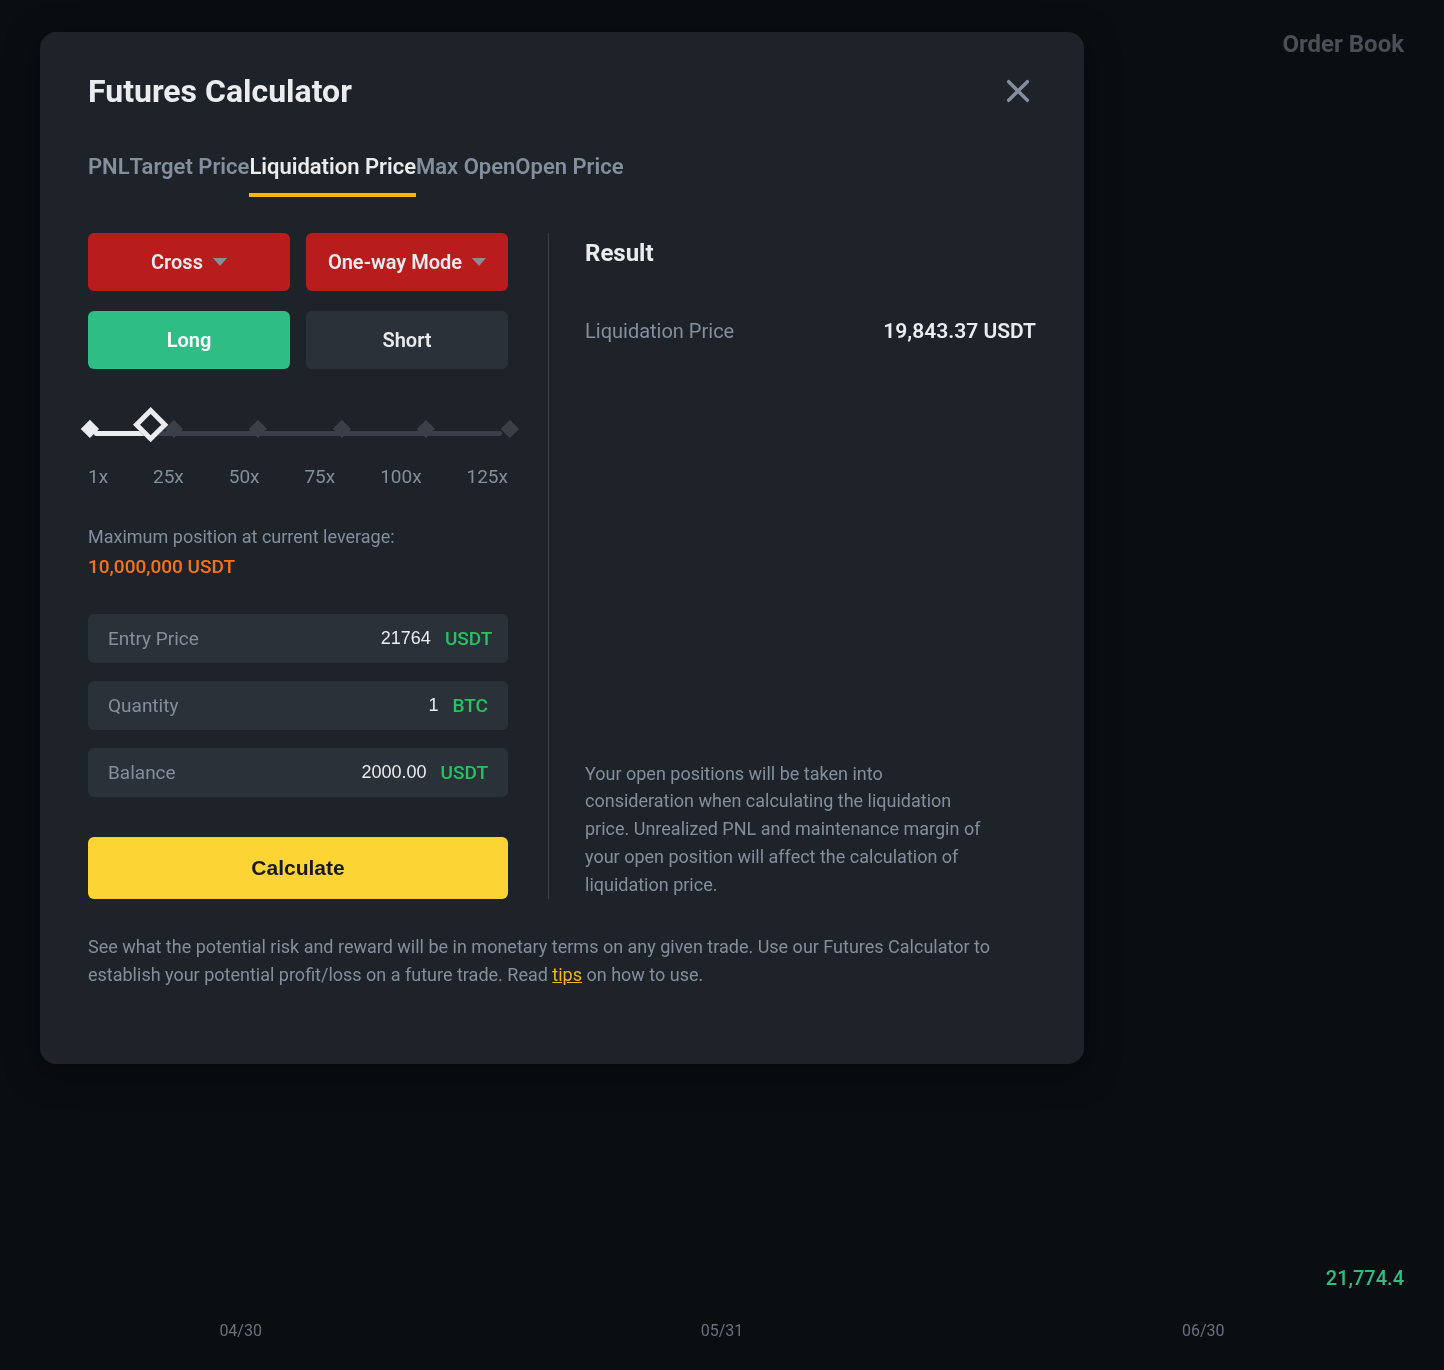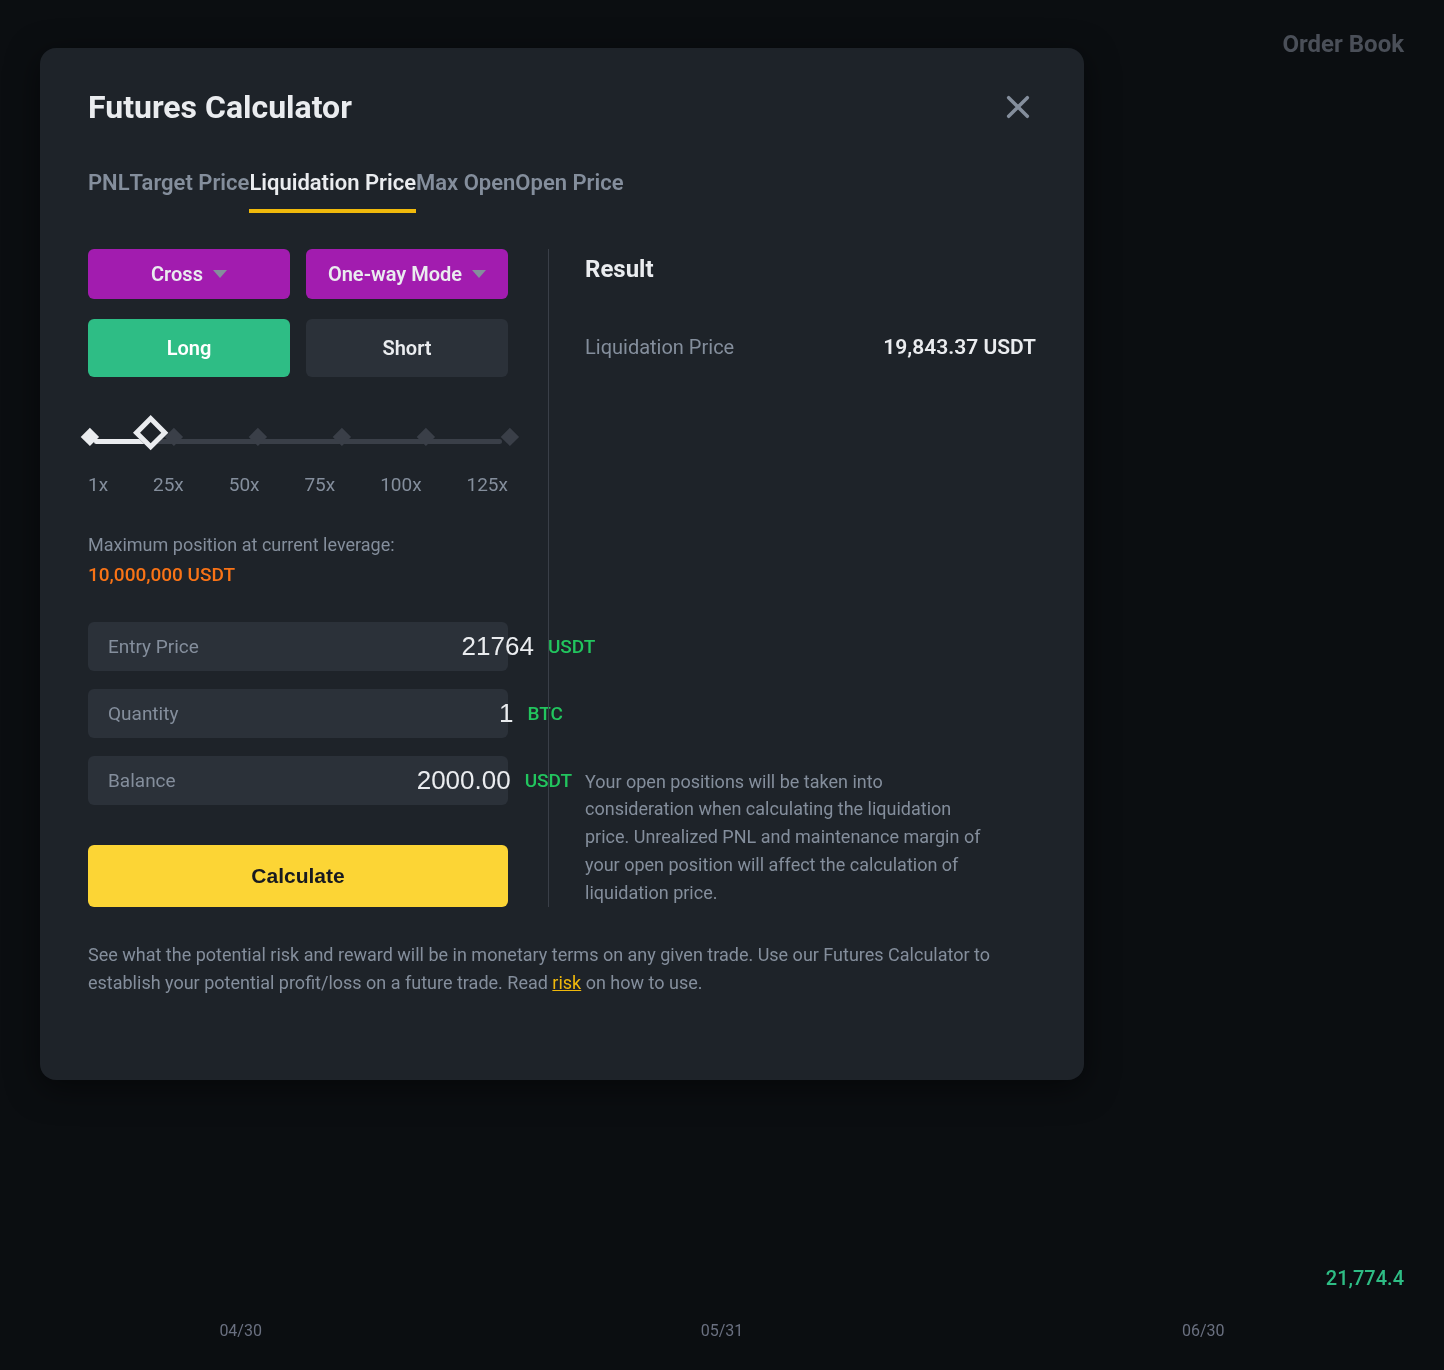--- a/index.html
+++ b/index.html
@@ -3,59 +3,59 @@
 <meta charset="utf-8">
 <style>
   * { box-sizing: border-box; margin: 0; padding: 0; }
   html, body { width: 1444px; height: 1370px; background: #0b0e11; font-family: -apple-system, BlinkMacSystemFont, "Segoe UI", Roboto, Arial, sans-serif; color: #eaecef; overflow: hidden; }
   .backdrop { position: absolute; inset: 0; background: #0b0e11; }
   .bg-text-right { position: absolute; top: 30px; right: 40px; font-size: 24px; font-weight: 700; color: #4a4f58; }
   .bg-axis { position: absolute; bottom: 30px; left: 0; right: 0; display: flex; justify-content: space-around; font-size: 16px; color: #6a7080; }
   .bg-axis span { flex: 0 0 auto; }
   .bg-num { position: absolute; right: 40px; bottom: 80px; font-size: 20px; color: #2ebd85; font-weight: 500; }
 
-  .modal { position: absolute; left: 40px; top: 48px; width: 1044px; height: 1032px; background: #1e2329; border-radius: 16px; padding: 40px 48px 32px 48px; box-shadow: 0 8px 32px rgba(0,0,0,.5); }
+  .modal { position: absolute; left: 40px; top: 32px; width: 1044px; height: 1032px; background: #1e2329; border-radius: 16px; padding: 40px 48px 32px 48px; box-shadow: 0 8px 32px rgba(0,0,0,.5); }
   .modal-header { display: flex; align-items: center; justify-content: space-between; margin-bottom: 44px; }
   .modal-title { font-size: 32px; font-weight: 700; color: #eaecef; }
   .close-btn { width: 36px; height: 36px; display: flex; align-items: center; justify-content: center; cursor: pointer; color: #848e9c; }
   .close-btn svg { width: 28px; height: 28px; }
 
   .tabs { display: flex; border-bottom: 0; margin-bottom: 36px; }
   .tab { font-size: 22px; font-weight: 600; color: #848e9c; padding-bottom: 18px; cursor: pointer; position: relative; }
   .tab.active { color: #eaecef; }
   .tab.active::after { content: ""; position: absolute; left: 0; right: 0; bottom: 0; height: 4px; background: #f0b90b; }
 
   .body { display: flex; gap: 0; }
   .left { width: 460px; padding-right: 40px; }
   .divider { width: 1px; background: #3a3f48; margin: 0 36px 0 0; }
   .right { flex: 1; display: flex; flex-direction: column; }
 
   .row2 { display: flex; gap: 16px; margin-bottom: 20px; }
-  .select-pill { flex: 1; height: 50px; background: #a21caf; border-radius: 6px; display: flex; align-items: center; justify-content: center; gap: 10px; font-size: 20px; font-weight: 600; color: #eaecef; cursor: pointer; }
+  .select-pill { flex: 1; height: 58px; background: #b91c1c; border-radius: 6px; display: flex; align-items: center; justify-content: center; gap: 10px; font-size: 20px; font-weight: 600; color: #eaecef; cursor: pointer; }
   .caret { width: 0; height: 0; border-left: 7px solid transparent; border-right: 7px solid transparent; border-top: 8px solid #848e9c; }
 
   .dir-row { display: flex; gap: 16px; margin-bottom: 44px; }
   .dir-btn { flex: 1; height: 58px; border-radius: 6px; display: flex; align-items: center; justify-content: center; font-size: 20px; font-weight: 600; cursor: pointer; }
   .dir-long { background: #2ebd85; color: #fff; }
   .dir-short { background: #2b3139; color: #eaecef; }
 
   .slider-wrap { position: relative; height: 40px; margin-bottom: 12px; }
   .slider-track { position: absolute; left: 6px; right: 6px; top: 18px; height: 5px; background: #3a3f48; border-radius: 3px; }
   .slider-fill { position: absolute; left: 6px; top: 18px; height: 5px; background: #eaecef; border-radius: 3px; }
   .slider-tick { position: absolute; top: 14px; width: 13px; height: 13px; background: #3a3f48; transform: rotate(45deg) translateX(-50%); transform-origin: center; }
   .slider-tick.start { background: #eaecef; }
   .slider-thumb { position: absolute; top: 8px; width: 25px; height: 25px; background: #1e2329; border: 5px solid #eaecef; transform: rotate(45deg) translateX(-50%); transform-origin: center; }
   .slider-labels { display: flex; justify-content: space-between; font-size: 19px; color: #848e9c; margin-bottom: 38px; }
 
   .max-pos-label { font-size: 18px; color: #848e9c; margin-bottom: 8px; }
   .max-pos-value { font-size: 19px; color: #f97316; font-weight: 500; margin-bottom: 36px; }
 
   .field { height: 49px; background: #2b3139; border-radius: 6px; display: flex; align-items: center; padding: 0 20px; margin-bottom: 18px; }
   .field-label { font-size: 19px; color: #848e9c; flex: 0 0 auto; }
-  .field-value { flex: 1; text-align: right; font-size: 26px; color: #eaecef; font-weight: 500; background: transparent; border: none; outline: none; padding-right: 14px; }
+  .field-value { flex: 1; text-align: right; font-size: 18px; color: #eaecef; font-weight: 500; background: transparent; border: none; outline: none; padding-right: 14px; }
   .field-unit { font-size: 19px; color: #22c55e; font-weight: 500; }
 
   .calc-btn { width: 100%; height: 62px; background: #fcd535; color: #181a20; font-size: 21px; font-weight: 600; border: none; border-radius: 6px; cursor: pointer; margin-top: 22px; }
 
   .result-title { font-size: 24px; font-weight: 700; color: #eaecef; margin-top: 6px; margin-bottom: 52px; }
   .result-row { display: flex; justify-content: space-between; align-items: center; }
   .result-label { font-size: 20px; color: #848e9c; }
   .result-value { font-size: 21px; font-weight: 600; color: #eaecef; }
   .right-spacer { flex: 1; }
   .info-text { font-size: 18px; line-height: 1.55; color: #848e9c; max-width: 400px; }
@@ -161,15 +161,15 @@
       <div class="result-row">
         <span class="result-label">Liquidation Price</span>
         <span class="result-value">19,843.37 USDT</span>
       </div>
       <div class="right-spacer"></div>
       <div class="info-text">Your open positions will be taken into consideration when calculating the liquidation price. Unrealized PNL and maintenance margin of your open position will affect the calculation of liquidation price.</div>
     </div>
   </div>
 
   <div class="footer-text">
-    <span>See what the potential risk and reward will be in monetary terms on any given trade. Use our Futures Calculator to establish your potential profit/loss on a future trade. Read </span><a>risk</a><span> on how to use.</span>
+    <span>See what the potential risk and reward will be in monetary terms on any given trade. Use our Futures Calculator to establish your potential profit/loss on a future trade. Read </span><a>tips</a><span> on how to use.</span>
   </div>
 </div>
 
 </body></html>

